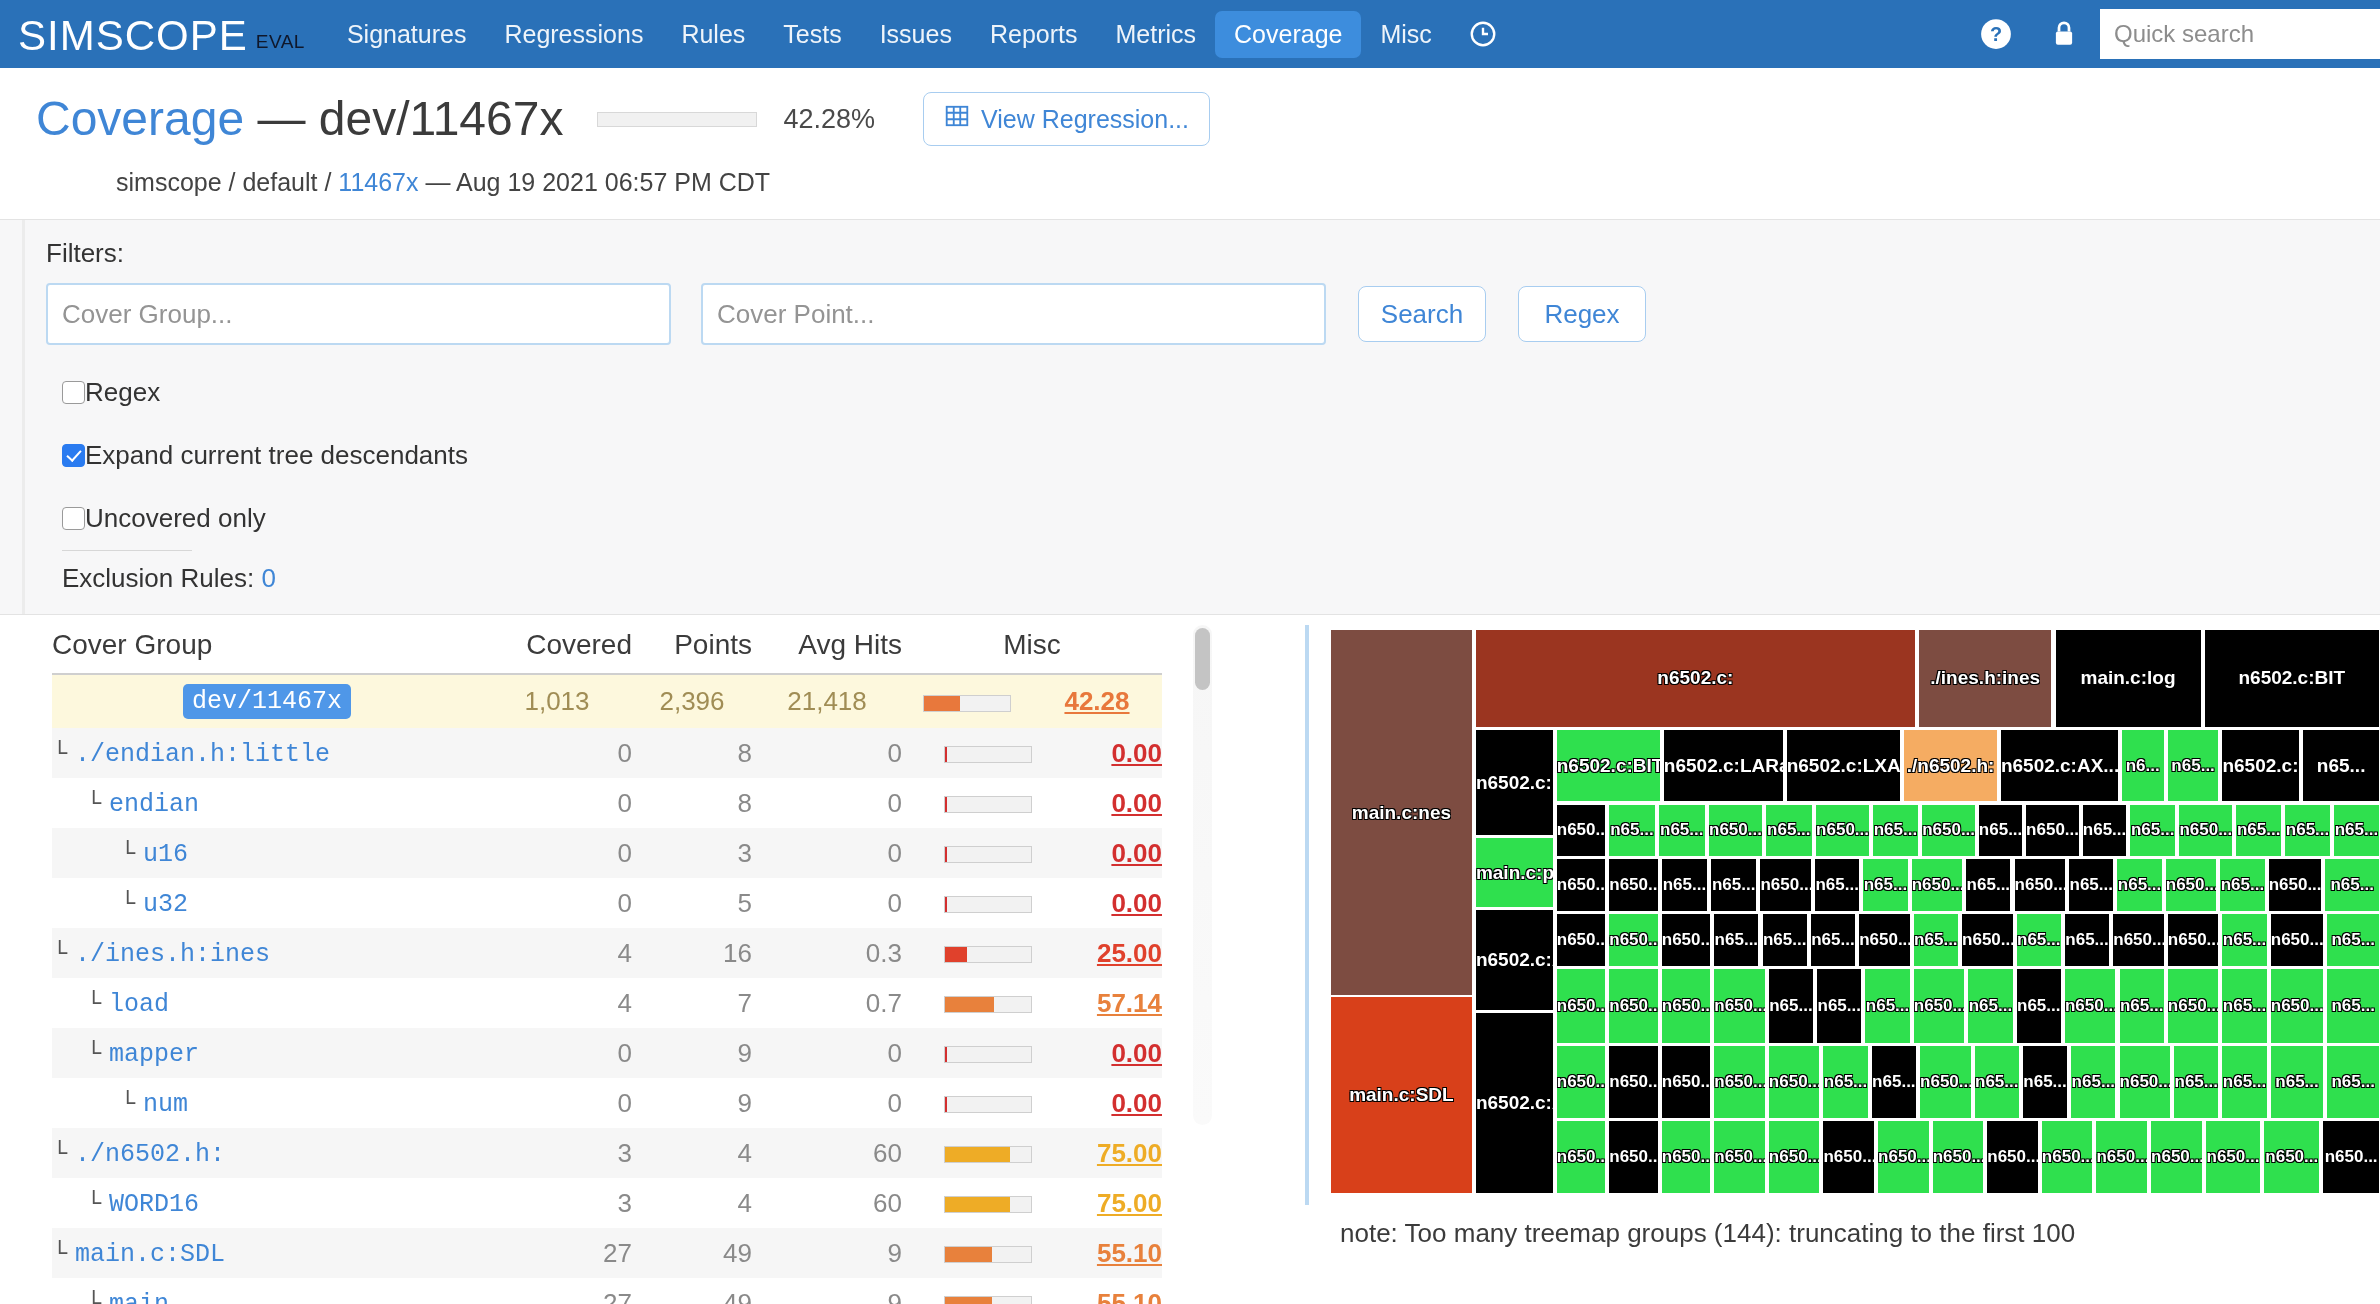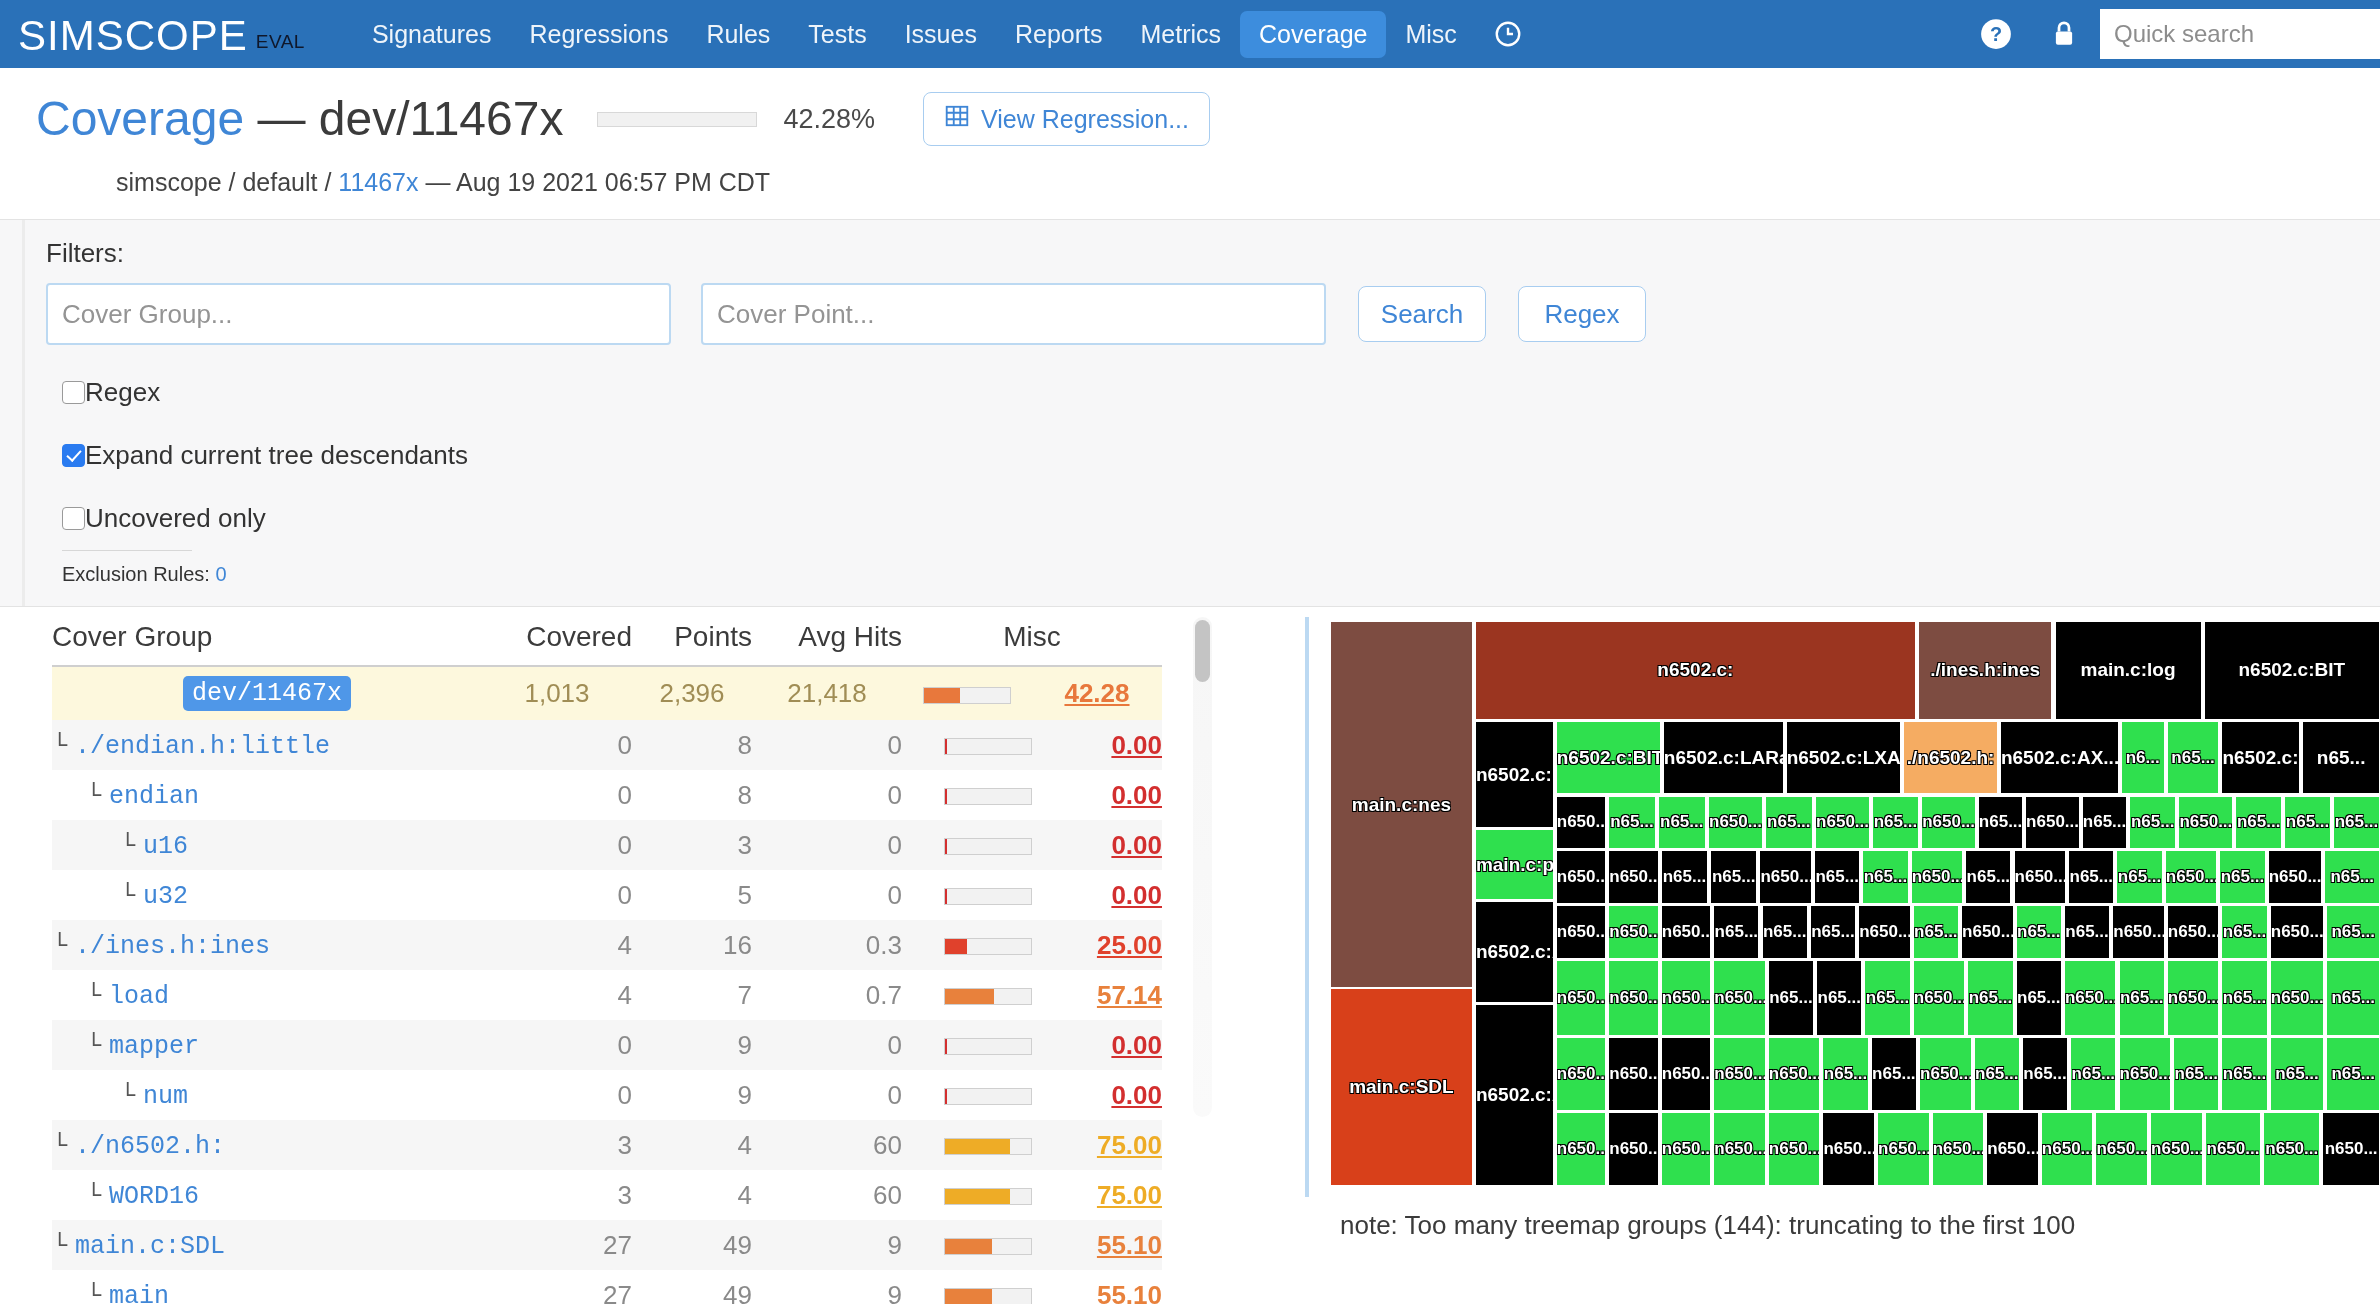--- a/index.html
+++ b/index.html
@@ -10,21 +10,21 @@
     font-family:"Liberation Sans", sans-serif;
     overflow:hidden;
     position:relative;
   }
 
   
   #navbar{
     height:68px; background:#2a71b8; display:flex; align-items:center;
     padding:0 0 0 18px; position:relative;
   }
-  #brand{ display:flex; align-items:baseline; gap:8px; margin-right:48px; }
+  #brand{ display:flex; align-items:baseline; gap:8px; margin-right:23px; }
   #brand .logo{
     font-size:42px; color:#ffffff; letter-spacing:1px;
     font-family:"Liberation Sans", sans-serif; font-weight:300;
     line-height:1; position:relative; top:2px;
   }
   #brand .eval{ font-size:19px; color:#0f172a; letter-spacing:.5px; }
   .nav-links{ display:flex; align-items:center; gap:0; }
   .nav-link{
     color:#eef4fa; font-size:25px; padding:9px 19px; border-radius:7px;
     text-decoration:none; white-space:nowrap; cursor:pointer;
@@ -95,21 +95,21 @@
     width:23px; height:23px; border:1px solid #9a9a9a; border-radius:4px; background:#fff;
     display:inline-block; position:relative; flex:0 0 auto;
   }
   .cbox.on{ background:#2a7bf0; border-color:#2a7bf0; }
   .cbox.on:after{
     content:""; position:absolute; left:7px; top:2px; width:6px; height:12px;
     border:solid #fff; border-width:0 2.5px 2.5px 0; transform:rotate(42deg);
   }
   .check-label{ font-size:26px; color:#333; }
   #excl-sep{ width:130px; height:1px; background:#d7d7d7; margin:16px 0 0 62px; }
-  #excl{ margin:12px 16px 0 62px; font-size:20px; color:#333; }
+  #excl{ margin:12px 16px 0 62px; font-size:26px; color:#333; }
   #excl b{ color:#3f86d6; font-weight:400; cursor:pointer; }
 
   
   #content{ position:relative; height:520px; }
 
   
   #table-wrap{ position:absolute; left:0; top:14px; width:1190px; }
   table#cg-table{ border-collapse:collapse; width:1110px; margin-left:52px; table-layout:fixed; }
   #cg-table th{
     font-size:28px; font-weight:400; color:#3b3b3b; padding:0 0 12px 0;

